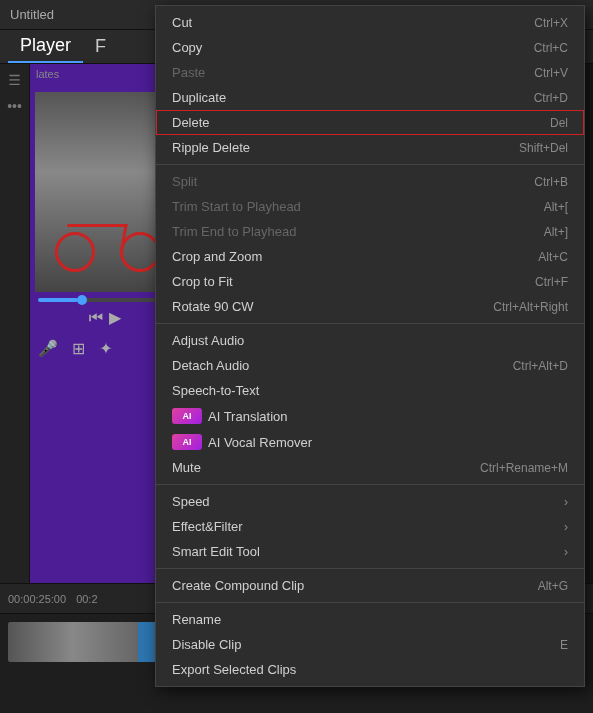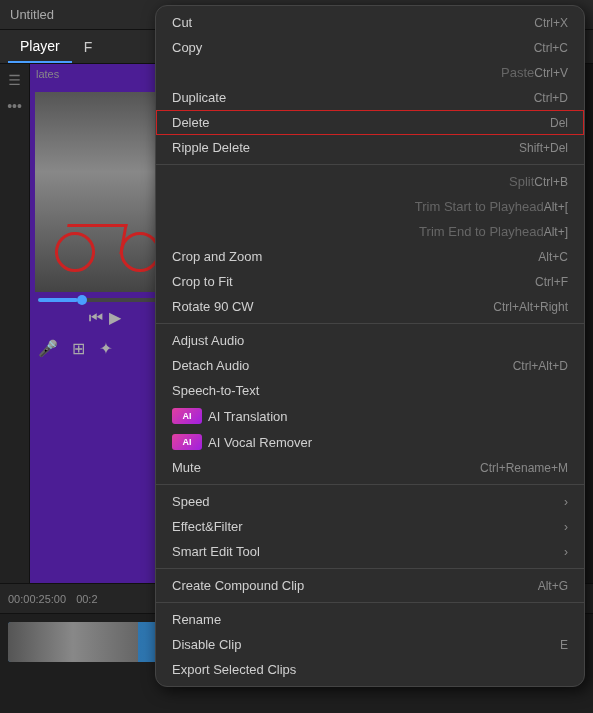--- a/index.html
+++ b/index.html
@@ -32,21 +32,21 @@
     .tab-bar {
       height: 34px;
       background: #2a2a2a;
       display: flex;
       align-items: center;
       padding: 0 8px;
       border-bottom: 1px solid #111;
     }
     .tab-item {
       color: #ccc;
-      font-size: 14px;
+      font-size: 18px;
       padding: 0 12px;
       height: 100%;
       display: flex;
       align-items: center;
       cursor: pointer;
     }
     .tab-item.active {
       color: #fff;
       border-bottom: 2px solid #4a9eff;
     }
@@ -202,38 +202,37 @@
     }
 
     
     .context-menu {
       position: absolute;
       top: 5px;
       left: 155px;
       width: 430px;
       background: #2d2d2d;
       border: 1px solid #444;
-      border-radius: 12px;
+      border-radius: 0;
       padding: 4px 0;
       z-index: 100;
       box-shadow: 4px 4px 16px rgba(0,0,0,0.7);
     }
 
     .menu-item {
       display: flex;
       align-items: center;
       justify-content: space-between;
       padding: 5px 16px;
       cursor: pointer;
       color: #d0d0d0;
     }
     .menu-item.disabled {
       color: #666;
       cursor: default;
-      justify-content: flex-end;
     }
     .menu-item.highlighted {
       background: transparent;
       outline: 1.5px solid #cc2222;
       outline-offset: -1px;
     }
     .menu-item-label {
       font-size: 13px;
     }
     .menu-item-shortcut {

